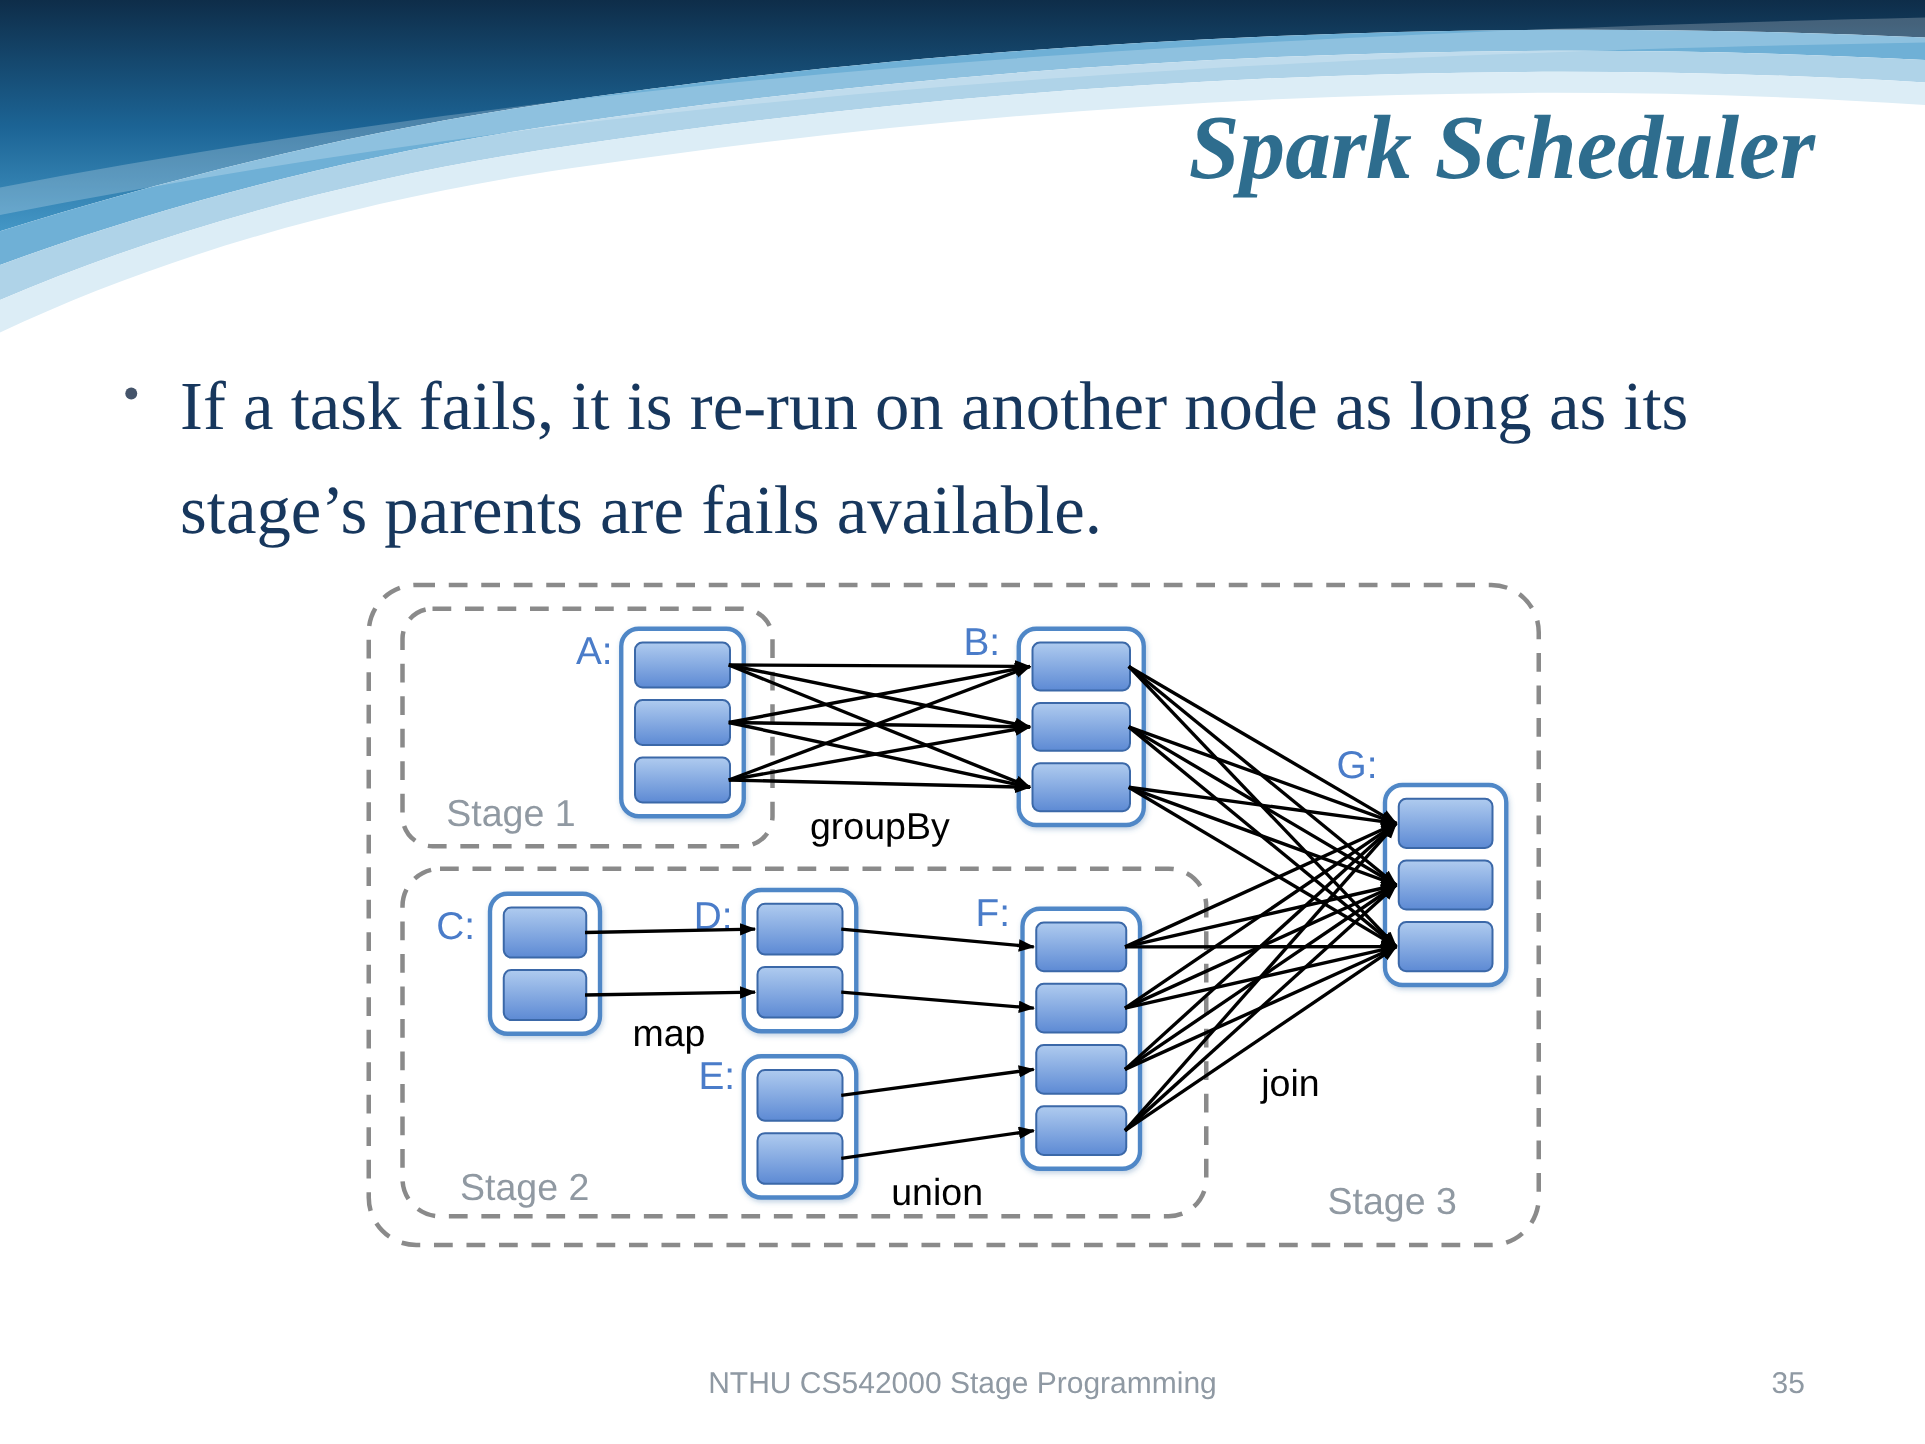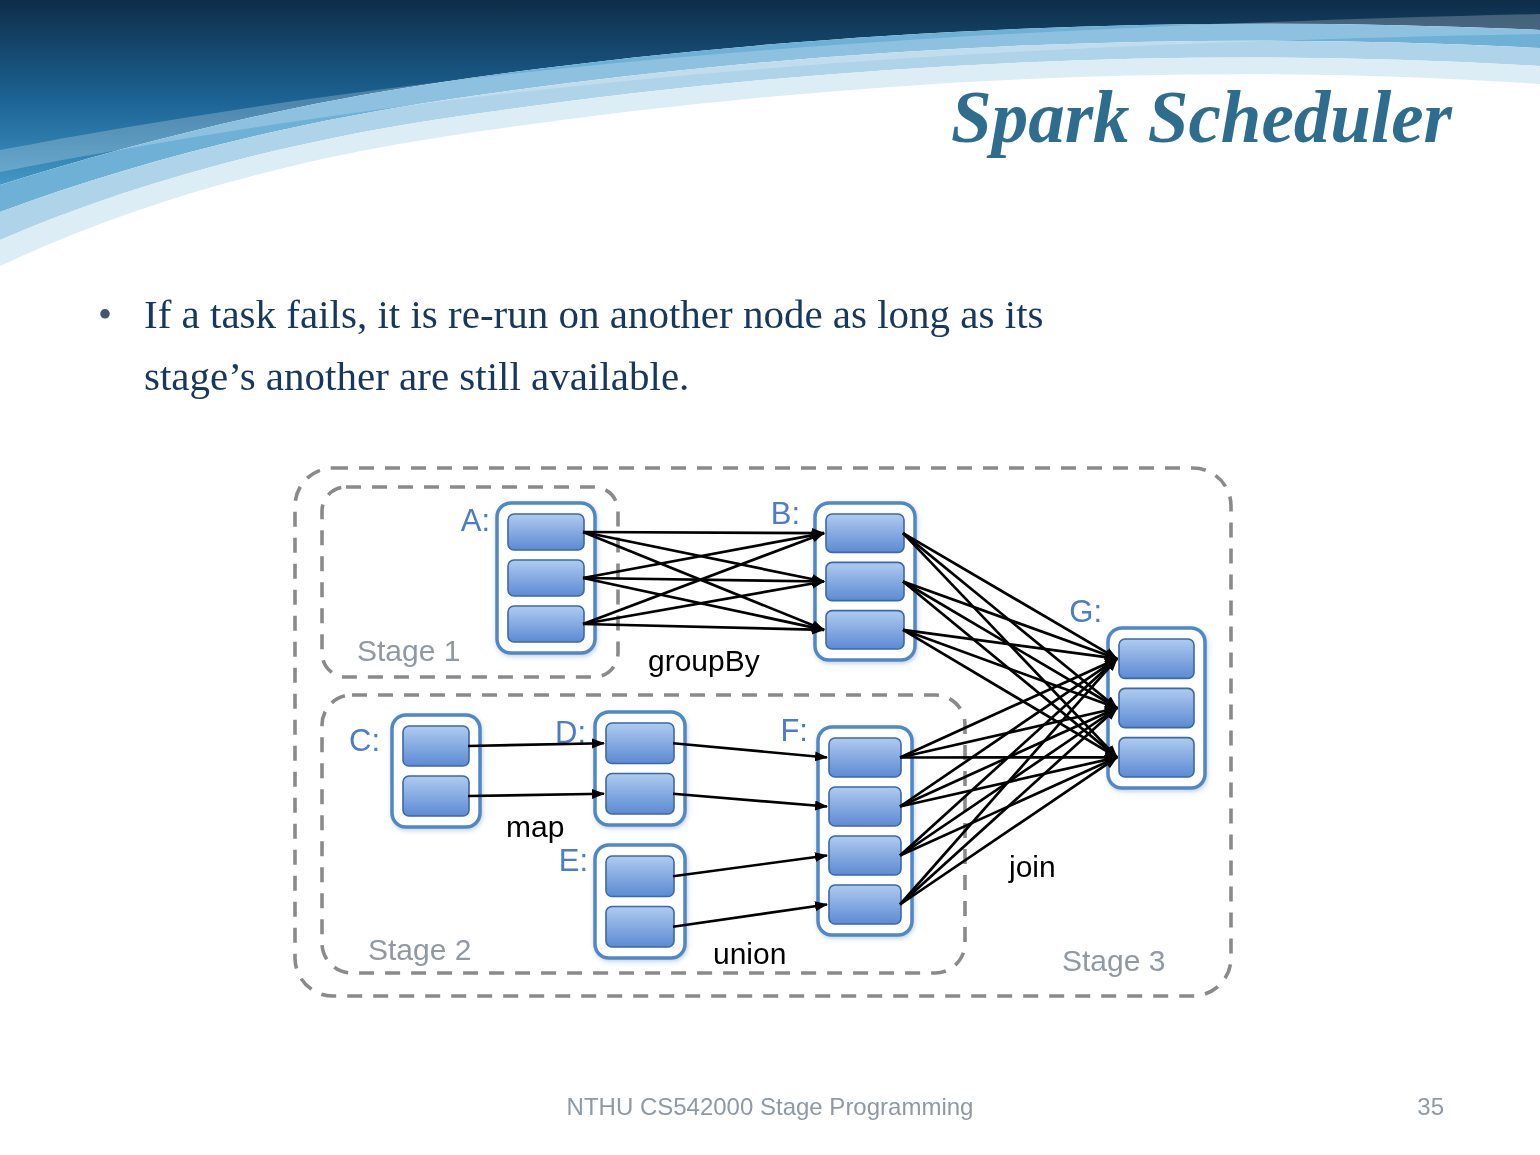--- a/index.html
+++ b/index.html
@@ -16,21 +16,21 @@
   }
   #bullet-row{
     position:absolute; left:98px; top:284px; width:1300px;
     display:flex; align-items:flex-start; gap:32px;
   }
   #bullet-marker{
     font-family:"Liberation Serif",serif; font-size:40px; line-height:1.55;
     color:var(--c-bullet,#44546A);
   }
   #bullet-text{
-    font-family:"Liberation Serif",serif; font-size:41px; line-height:1.5;
+    font-family:"Liberation Serif",serif; font-size:55px; line-height:1.5;
     color:var(--c-body-text,#17375D); max-width:1230px;
   }
   #bullet-text span{display:block;}
   #dag{position:absolute;top:0;left:0;width:1540px;height:1155px;}
   #dag text{font-family:"Liberation Sans",sans-serif;}
   #footer-text{
     position:absolute; left:0; right:0; bottom:34px; text-align:center;
     font-size:24px; color:var(--c-footer,#8F99A3);
   }
   #page-number{
@@ -57,21 +57,21 @@
     <path d="M0,240 C135,182 292,140 460,116 C800,66 1170,44 1540,66 V84 C1180,60 820,82 475,132 C302,156 140,200 0,266 Z" fill="#DCEDF6"></path>
     <path d="M0,150 C420,70 860,30 1540,14 L1540,34 C880,46 440,86 0,172 Z" fill="#ffffff" opacity="0.22"></path>
   </svg>
 
   <div id="slide-title">Spark Scheduler</div>
 
   <div id="bullet-row">
     <div id="bullet-marker">•</div>
     <div id="bullet-text">
       <span>If a task fails, it is re-run on another node as long as its</span>
-      <span>stage’s another are still available.</span>
+      <span>stage’s parents are fails available.</span>
     </div>
   </div>
 
   <svg id="dag" viewBox="0 0 1540 1155">
     <defs>
       <linearGradient id="pGrad" x1="0" y1="0" x2="0" y2="1">
         <stop id="pg-top" offset="0" stop-color="#AFCBEF"></stop>
         <stop id="pg-bot" offset="1" stop-color="#5D8AD4"></stop>
       </linearGradient>
       <filter id="soft" x="-25%" y="-25%" width="150%" height="150%">

